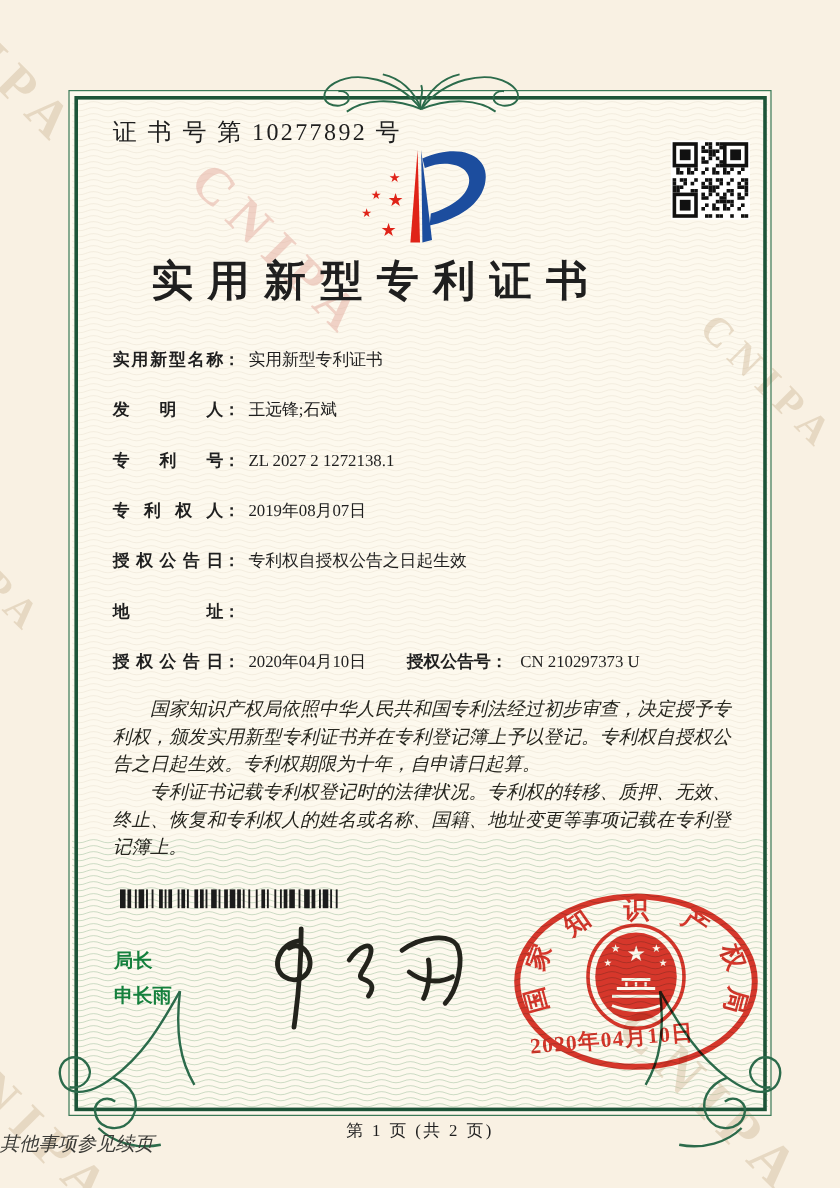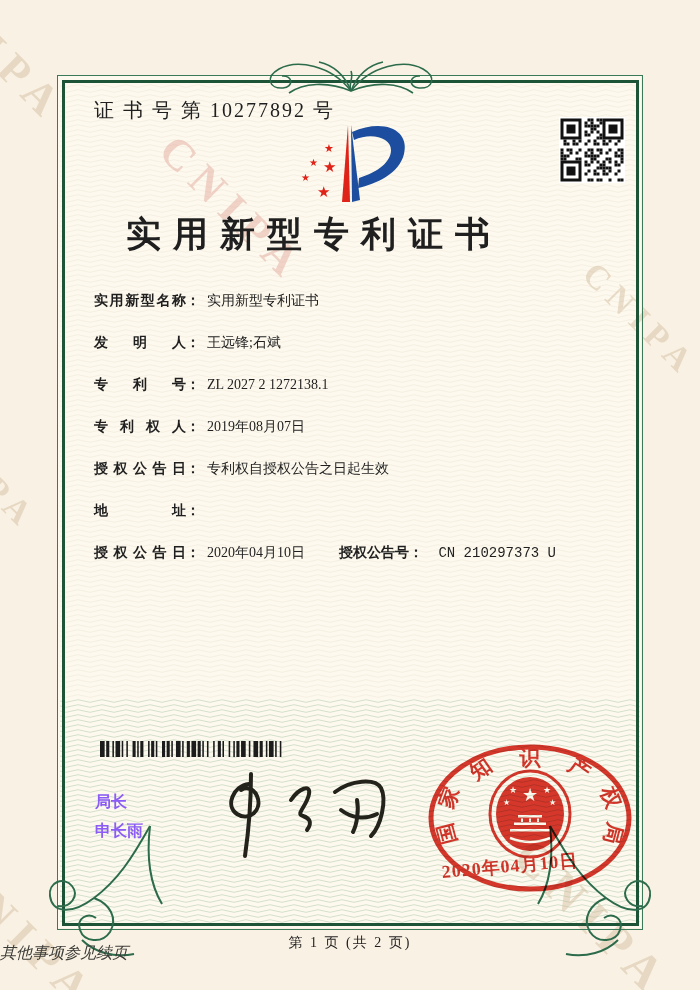--- a/index.html
+++ b/index.html
@@ -17,27 +17,27 @@
   .cert-number{position:absolute;left:94px;top:97px;font-size:20px;letter-spacing:2px;z-index:3;}
   .logo{position:absolute;left:292px;top:108px;z-index:3;}
   .qr{position:absolute;left:559px;top:117px;width:66px;height:66px;background:#fff;z-index:3;}
   .title{position:absolute;left:0;top:211px;width:628px;text-align:center;font-size:35px;
          font-weight:600;letter-spacing:12px;z-index:3;}
   .fields{position:absolute;left:94px;top:291px;width:516px;z-index:3;font-size:14px;}
   .frow{display:flex;align-items:baseline;line-height:20px;margin-bottom:22px;white-space:nowrap;}
   .flabel{display:inline-block;width:92px;font-weight:700;text-align:justify;text-align-last:justify;}
   .fcolon{font-weight:700;margin-right:7px;}
   .fvalue{font-weight:400;}
-  .fpair2{margin-left:34px;font-family:Liberation Mono, monospace;}
+  .fpair2{margin-left:34px;}
   .paras{position:absolute;left:94px;top:580px;width:515px;z-index:3;}
   .paras p{margin:0;font-size:15.5px;line-height:23px;text-align:justify;text-indent:2em;
            font-style:italic;color:#26261f;}
   .barcode{position:absolute;left:100px;top:741px;z-index:3;}
   .signer{position:absolute;left:95px;top:787px;z-index:3;
-          font-family:"Liberation Sans","DejaVu Sans",sans-serif;font-size:16px;font-weight:700;line-height:29px;color:#8b5cf6;}
+          font-family:"Liberation Sans","DejaVu Sans",sans-serif;font-size:16px;font-weight:700;line-height:29px;color:#15803d;}
   .signature{position:absolute;left:205px;top:770px;z-index:3;}
   .seal{position:absolute;left:415px;top:735px;z-index:4;opacity:.93;mix-blend-mode:multiply;}
   .pagenum{position:absolute;left:0;top:934px;width:700px;text-align:center;font-size:14px;
            letter-spacing:2px;z-index:3;}
   .footnote{position:absolute;left:0;top:943px;width:700px;text-align:left;font-size:16px;
             font-style:italic;color:#3c3c38;z-index:3;}
 </style>
 </head>
 <body>
 
@@ -437,20 +437,22 @@
         <span class="fcolon">：</span>
       <span class="fvalue">2020年04月10日</span>
       <span class="fpair2">
         <span style="font-weight:700">授权公告号</span><span class="fcolon">：</span>
         <span class="fvalue">CN 210297373 U</span>
       </span>
     </div>
   </div>
 
   <div class="paras">
+    <p>国家知识产权局依照中华人民共和国专利法经过初步审查，决定授予专利权，颁发实用新型专利证书并在专利登记簿上予以登记。专利权自授权公告之日起生效。专利权期限为十年，自申请日起算。</p>
+    <p>专利证书记载专利权登记时的法律状况。专利权的转移、质押、无效、终止、恢复和专利权人的姓名或名称、国籍、地址变更等事项记载在专利登记簿上。</p>
   </div>
 
   <svg class="barcode" id="barcode-svg" width="190" height="16">
       <rect x="0" y="0" width="4.65" height="16" fill="#1c1c1c"></rect>
       <rect x="6.2" y="0" width="3.1" height="16" fill="#1c1c1c"></rect>
       <rect x="12.4" y="0" width="1.55" height="16" fill="#1c1c1c"></rect>
       <rect x="15.500000000000002" y="0" width="4.65" height="16" fill="#1c1c1c"></rect>
       <rect x="21.700000000000003" y="0" width="1.55" height="16" fill="#1c1c1c"></rect>
       <rect x="26.350000000000005" y="0" width="1.55" height="16" fill="#1c1c1c"></rect>
       <rect x="32.550000000000004" y="0" width="3.1" height="16" fill="#1c1c1c"></rect>

